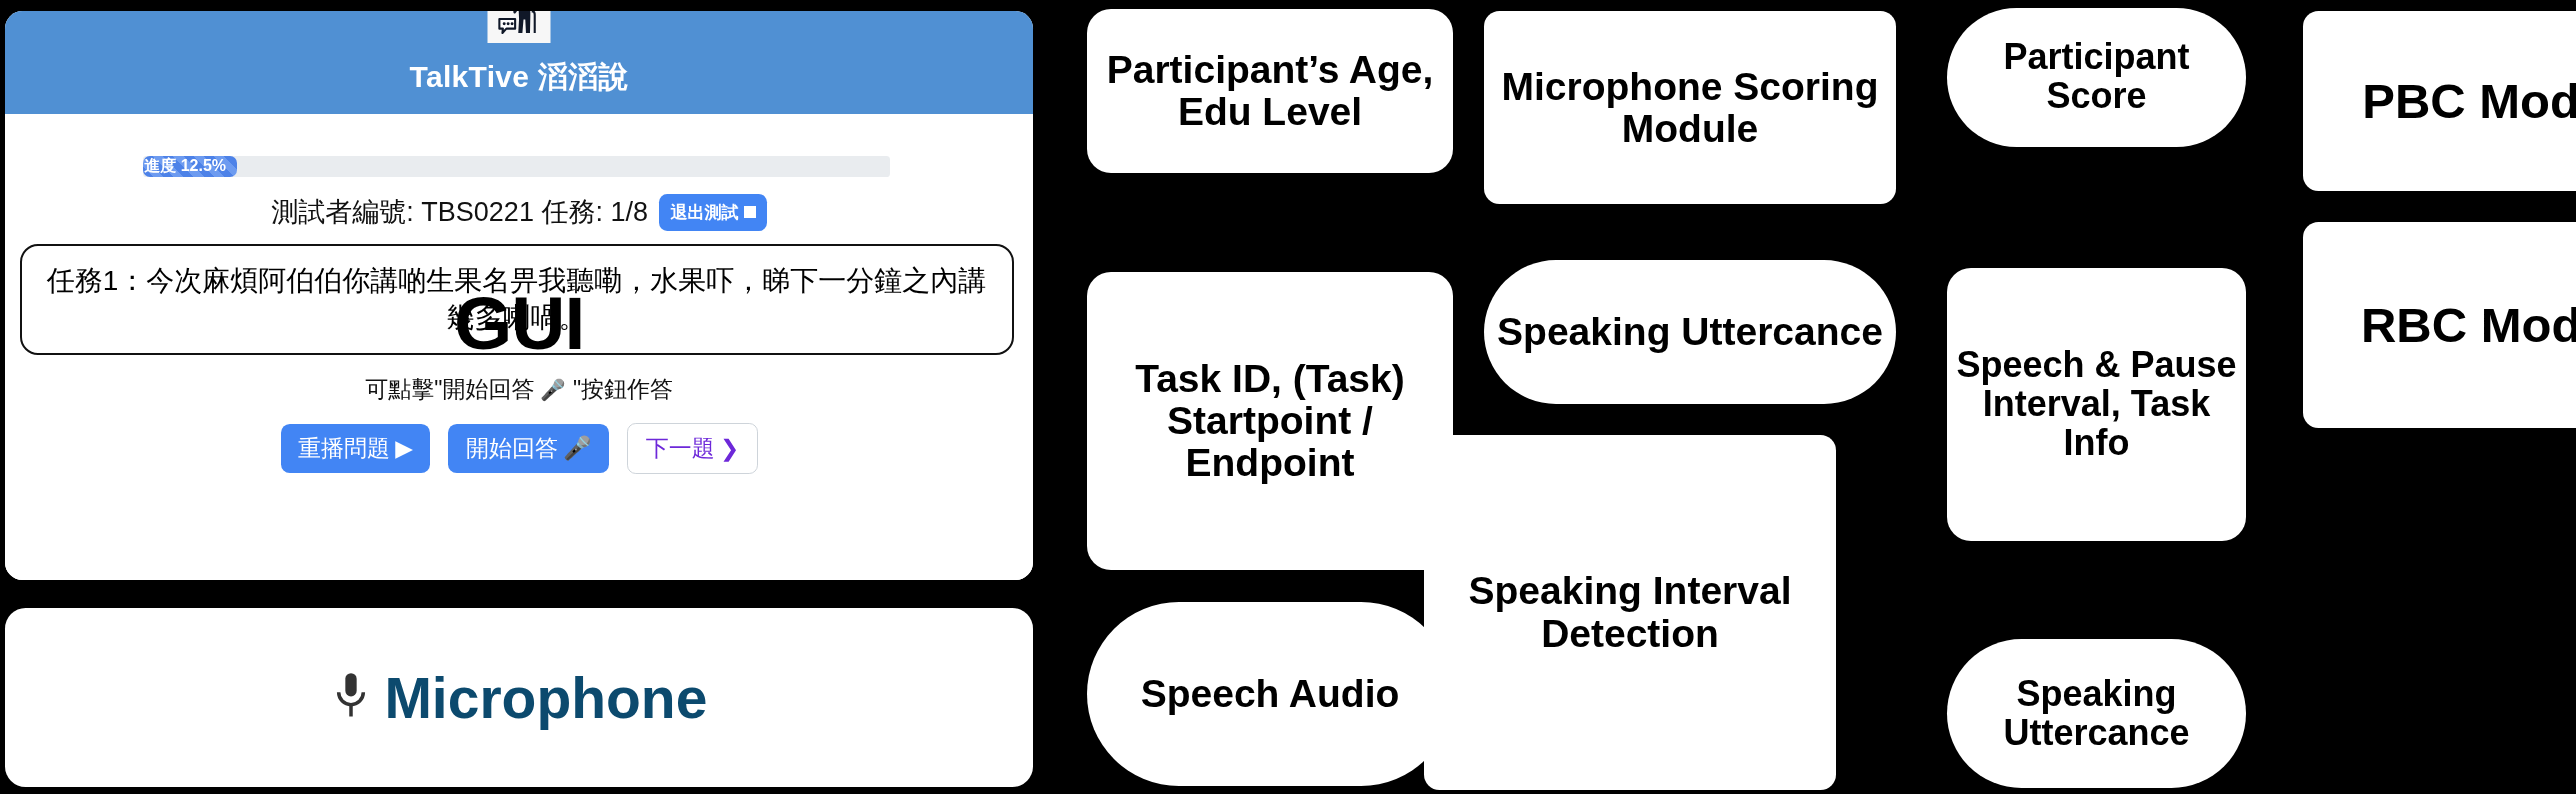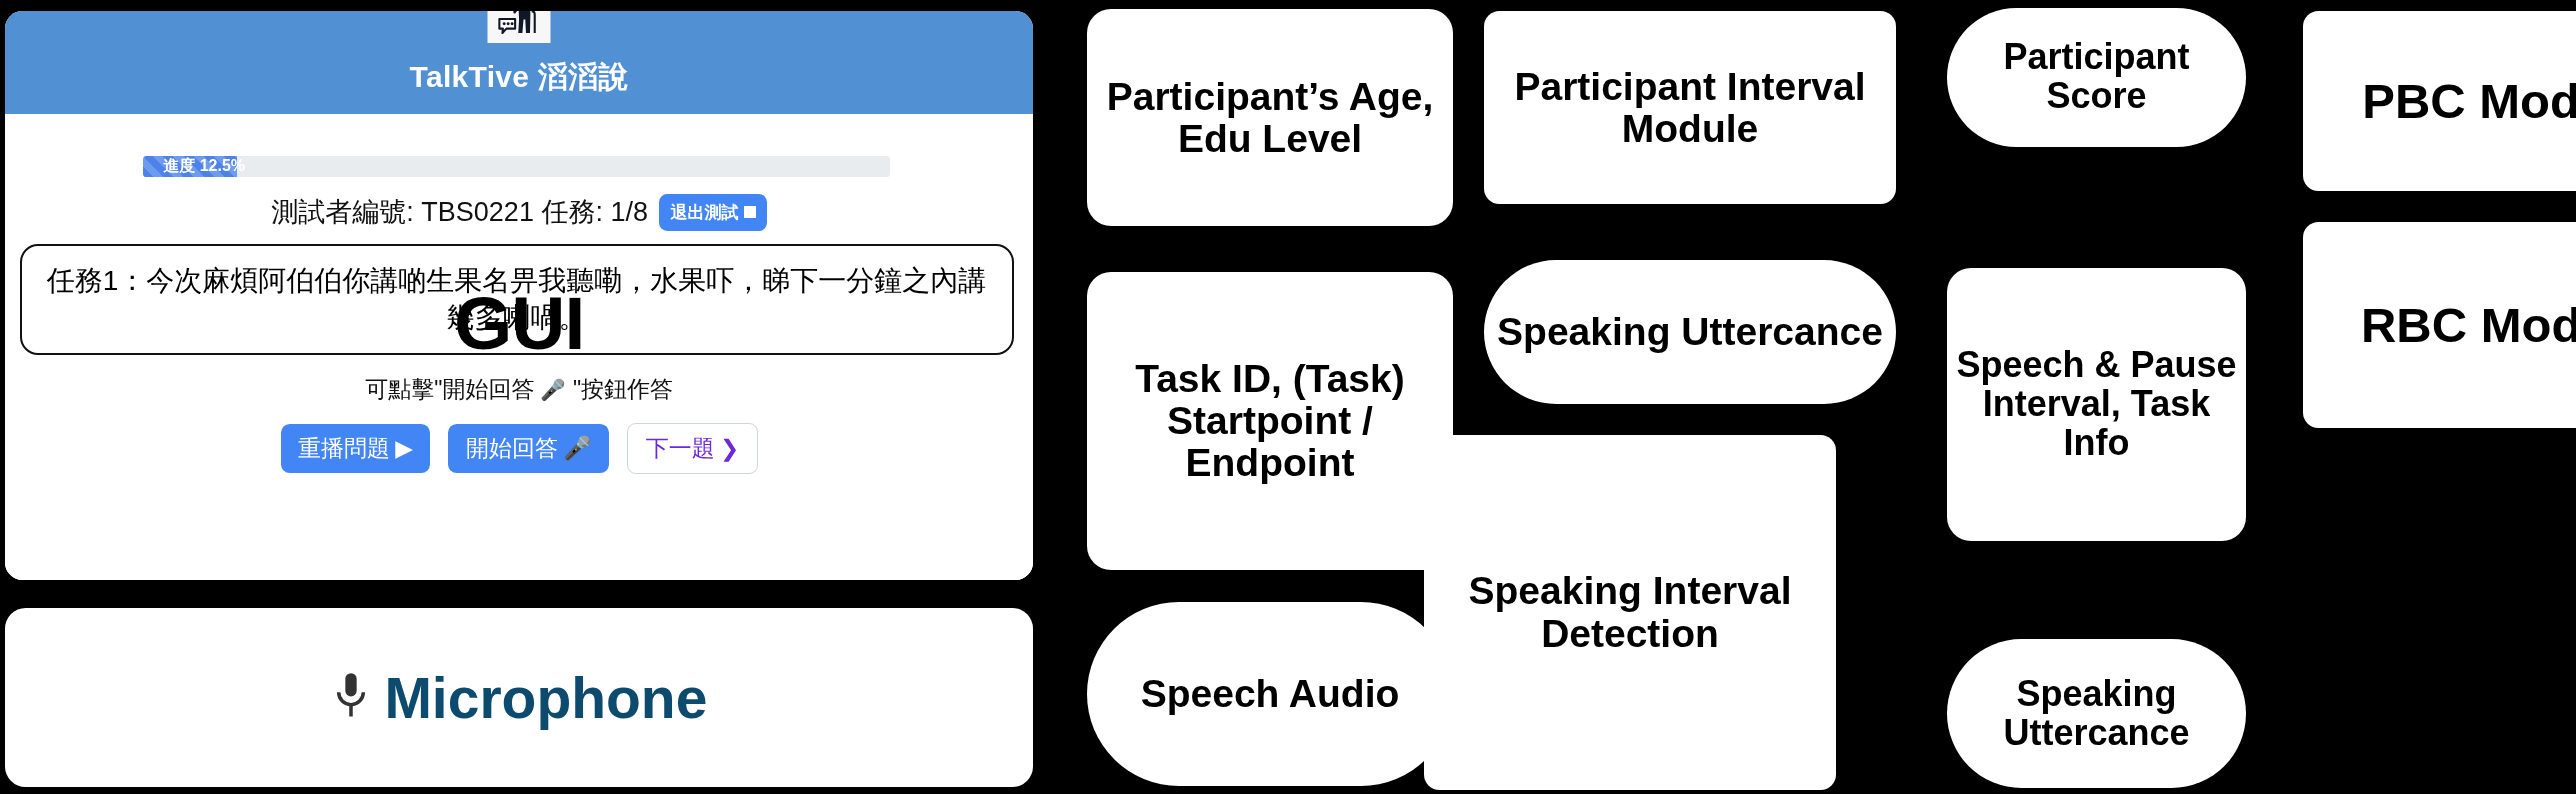--- a/index.html
+++ b/index.html
@@ -49,22 +49,23 @@
   #gui-body{position:absolute;left:0;top:103px;width:100%;height:466px;background:#fff;}
 
   #progress-wrap{
     position:absolute;left:138px;top:42px;width:747px;height:20.6px;
     background:#e9ecef;border-radius:3.6px;overflow:hidden;
   }
   #progress-fill{
     height:100%;width:12.5%;
     background:repeating-linear-gradient(45deg,#4d82e8 0 7.2px,#6d9bf0 7.2px 14.4px);
     color:#fff;font-size:16px;font-weight:bold;
-    display:flex;align-items:center;padding-left:20px;box-sizing:border-box;
+    display:flex;align-items:center;padding-left:1px;box-sizing:border-box;
     white-space:nowrap;
+    border-radius:7px;
   }
 
   #meta-row{
     position:absolute;left:0;top:80px;width:100%;
     display:flex;align-items:center;justify-content:center;gap:11.3px;
   }
   #meta-text{font-size:27px;color:#111;font-weight:500;white-space:nowrap;}
   #exit-btn{
     background:#4285f4;color:#fff;border:0;border-radius:8.2px;
     font-size:17px;font-weight:bold;padding:6.7px 11.3px;
@@ -109,21 +110,21 @@
 
   
   #mic-panel{
     position:absolute;left:5.2px;top:608px;width:1028px;height:179px;
     background:#fff;border-radius:20.6px;
     display:flex;align-items:center;justify-content:center;gap:13.4px;
   }
   #mic-label{font-size:57px;font-weight:bold;color:#0c4a6e;}
 
   
-  #n-age      {left:1087px;top:9.3px;   width:366px;height:217px; font-size:39px;}
+  #n-age      {left:1087px;top:9.3px;   width:366px;height:164px; font-size:39px;}
   #n-taskid   {left:1087px;top:262px;  width:366px;height:298px; font-size:39px;margin-top:10px;}
   #n-speechaud{left:1087px;top:602px; width:366px;height:184px; font-size:39px;}
 
   #n-scoring  {left:1484px;top:11.3px;   width:412px;height:193px; font-size:39px;}
   #n-utt1     {left:1484px;top:260px;  width:412px;height:144px; font-size:39px;}
   #n-sid      {left:1424px;top:435px;  width:412px;height:355px; font-size:39px;}
 
   #n-pscore   {left:1947px;top:7.7px;   width:299px;height:139px; font-size:36px;}
   #n-speech   {left:1947px;top:268px;  width:299px;height:273px; font-size:36px;}
   #n-utt2     {left:1947px;top:639px; width:299px;height:149px; font-size:36px;}
@@ -205,21 +206,21 @@
         <line x1="12" y1="20" x2="12" y2="27" stroke="#333" stroke-width="2.1"></line>
       </svg>
     </span>
     <span id="mic-label">Microphone</span>
   </div>
 
   <div class="node rrect" id="n-age">Participant’s Age, Edu Level</div>
   <div class="node rrect" id="n-taskid">Task ID, (Task) Startpoint / Endpoint</div>
   <div class="node pill" id="n-speechaud">Speech Audio</div>
 
-  <div class="node rrect-sm" id="n-scoring">Participant Interval Module</div>
+  <div class="node rrect-sm" id="n-scoring">Microphone Scoring Module</div>
   <div class="node pill" id="n-utt1">Speaking Uttercance</div>
   <div class="node rrect-sm" id="n-sid">Speaking Interval Detection</div>
 
   <div class="node pill" id="n-pscore">Participant Score</div>
   <div class="node rrect" id="n-speech">Speech &amp; Pause Interval, Task Info</div>
   <div class="node pill" id="n-utt2">Speaking Uttercance</div>
 
   <div class="node rrect-sm" id="n-pbc">PBC Module</div>
   <div class="node rrect-sm" id="n-rbc">RBC Module</div>
 

